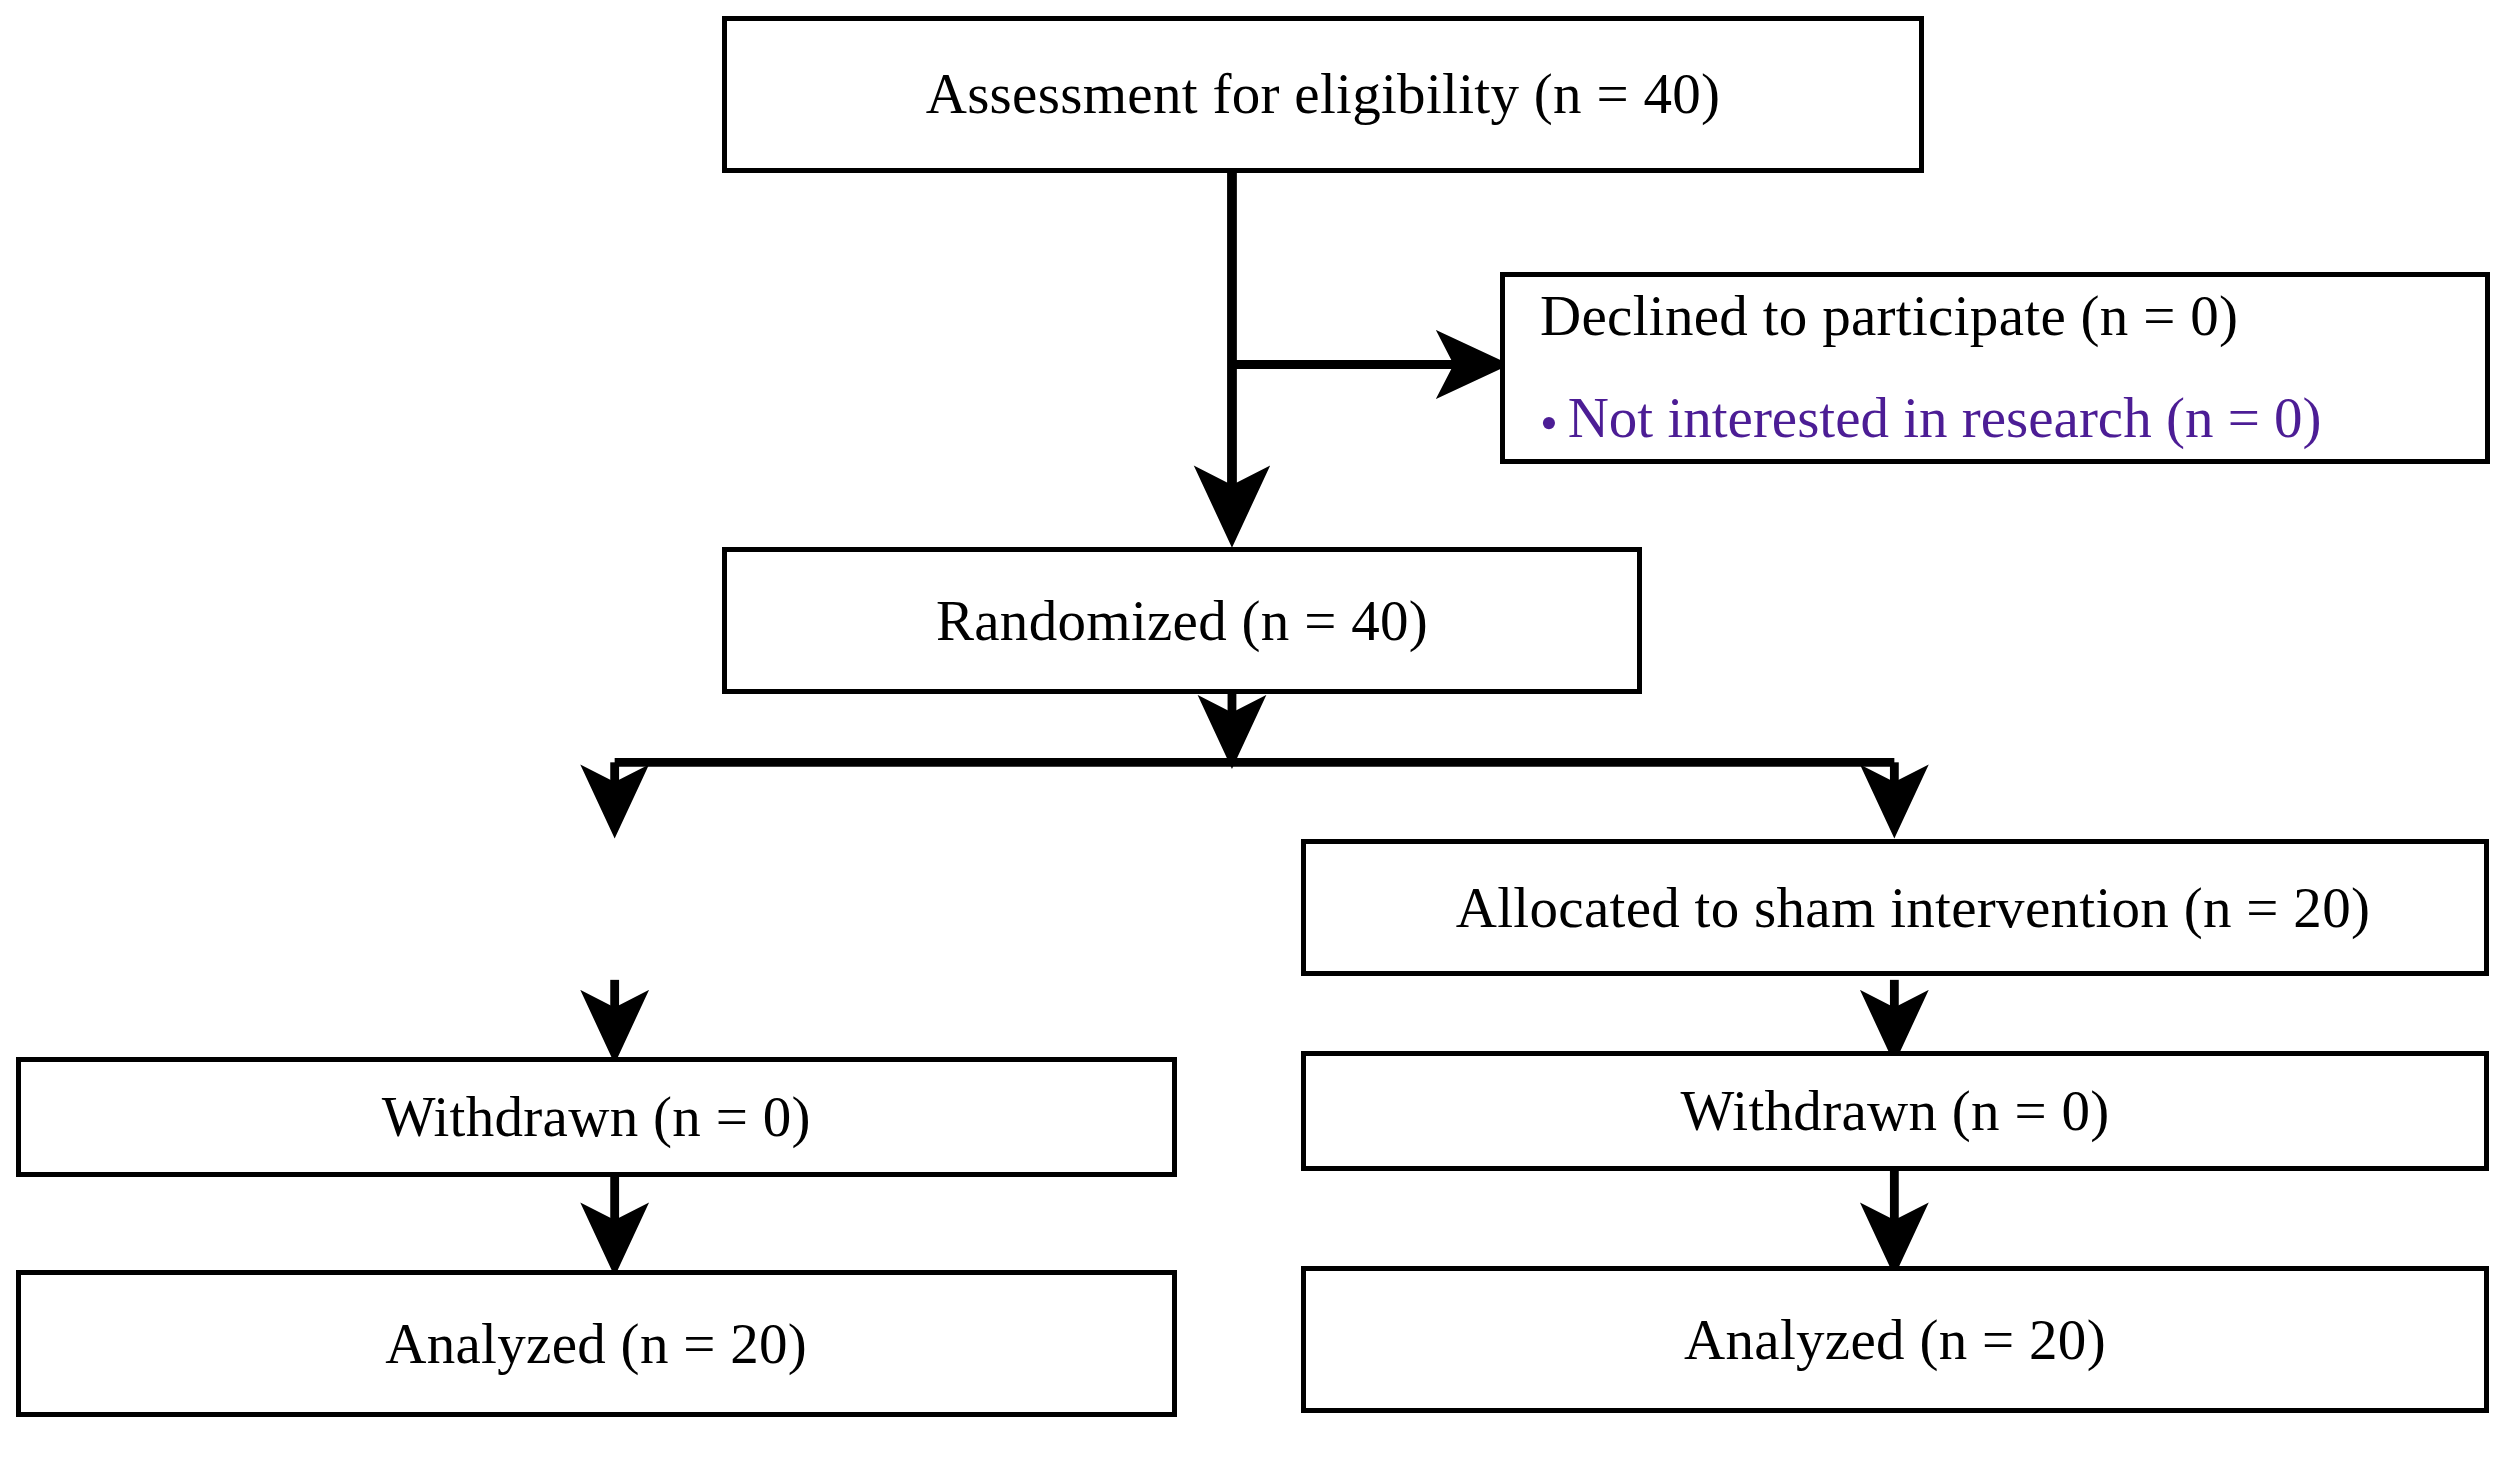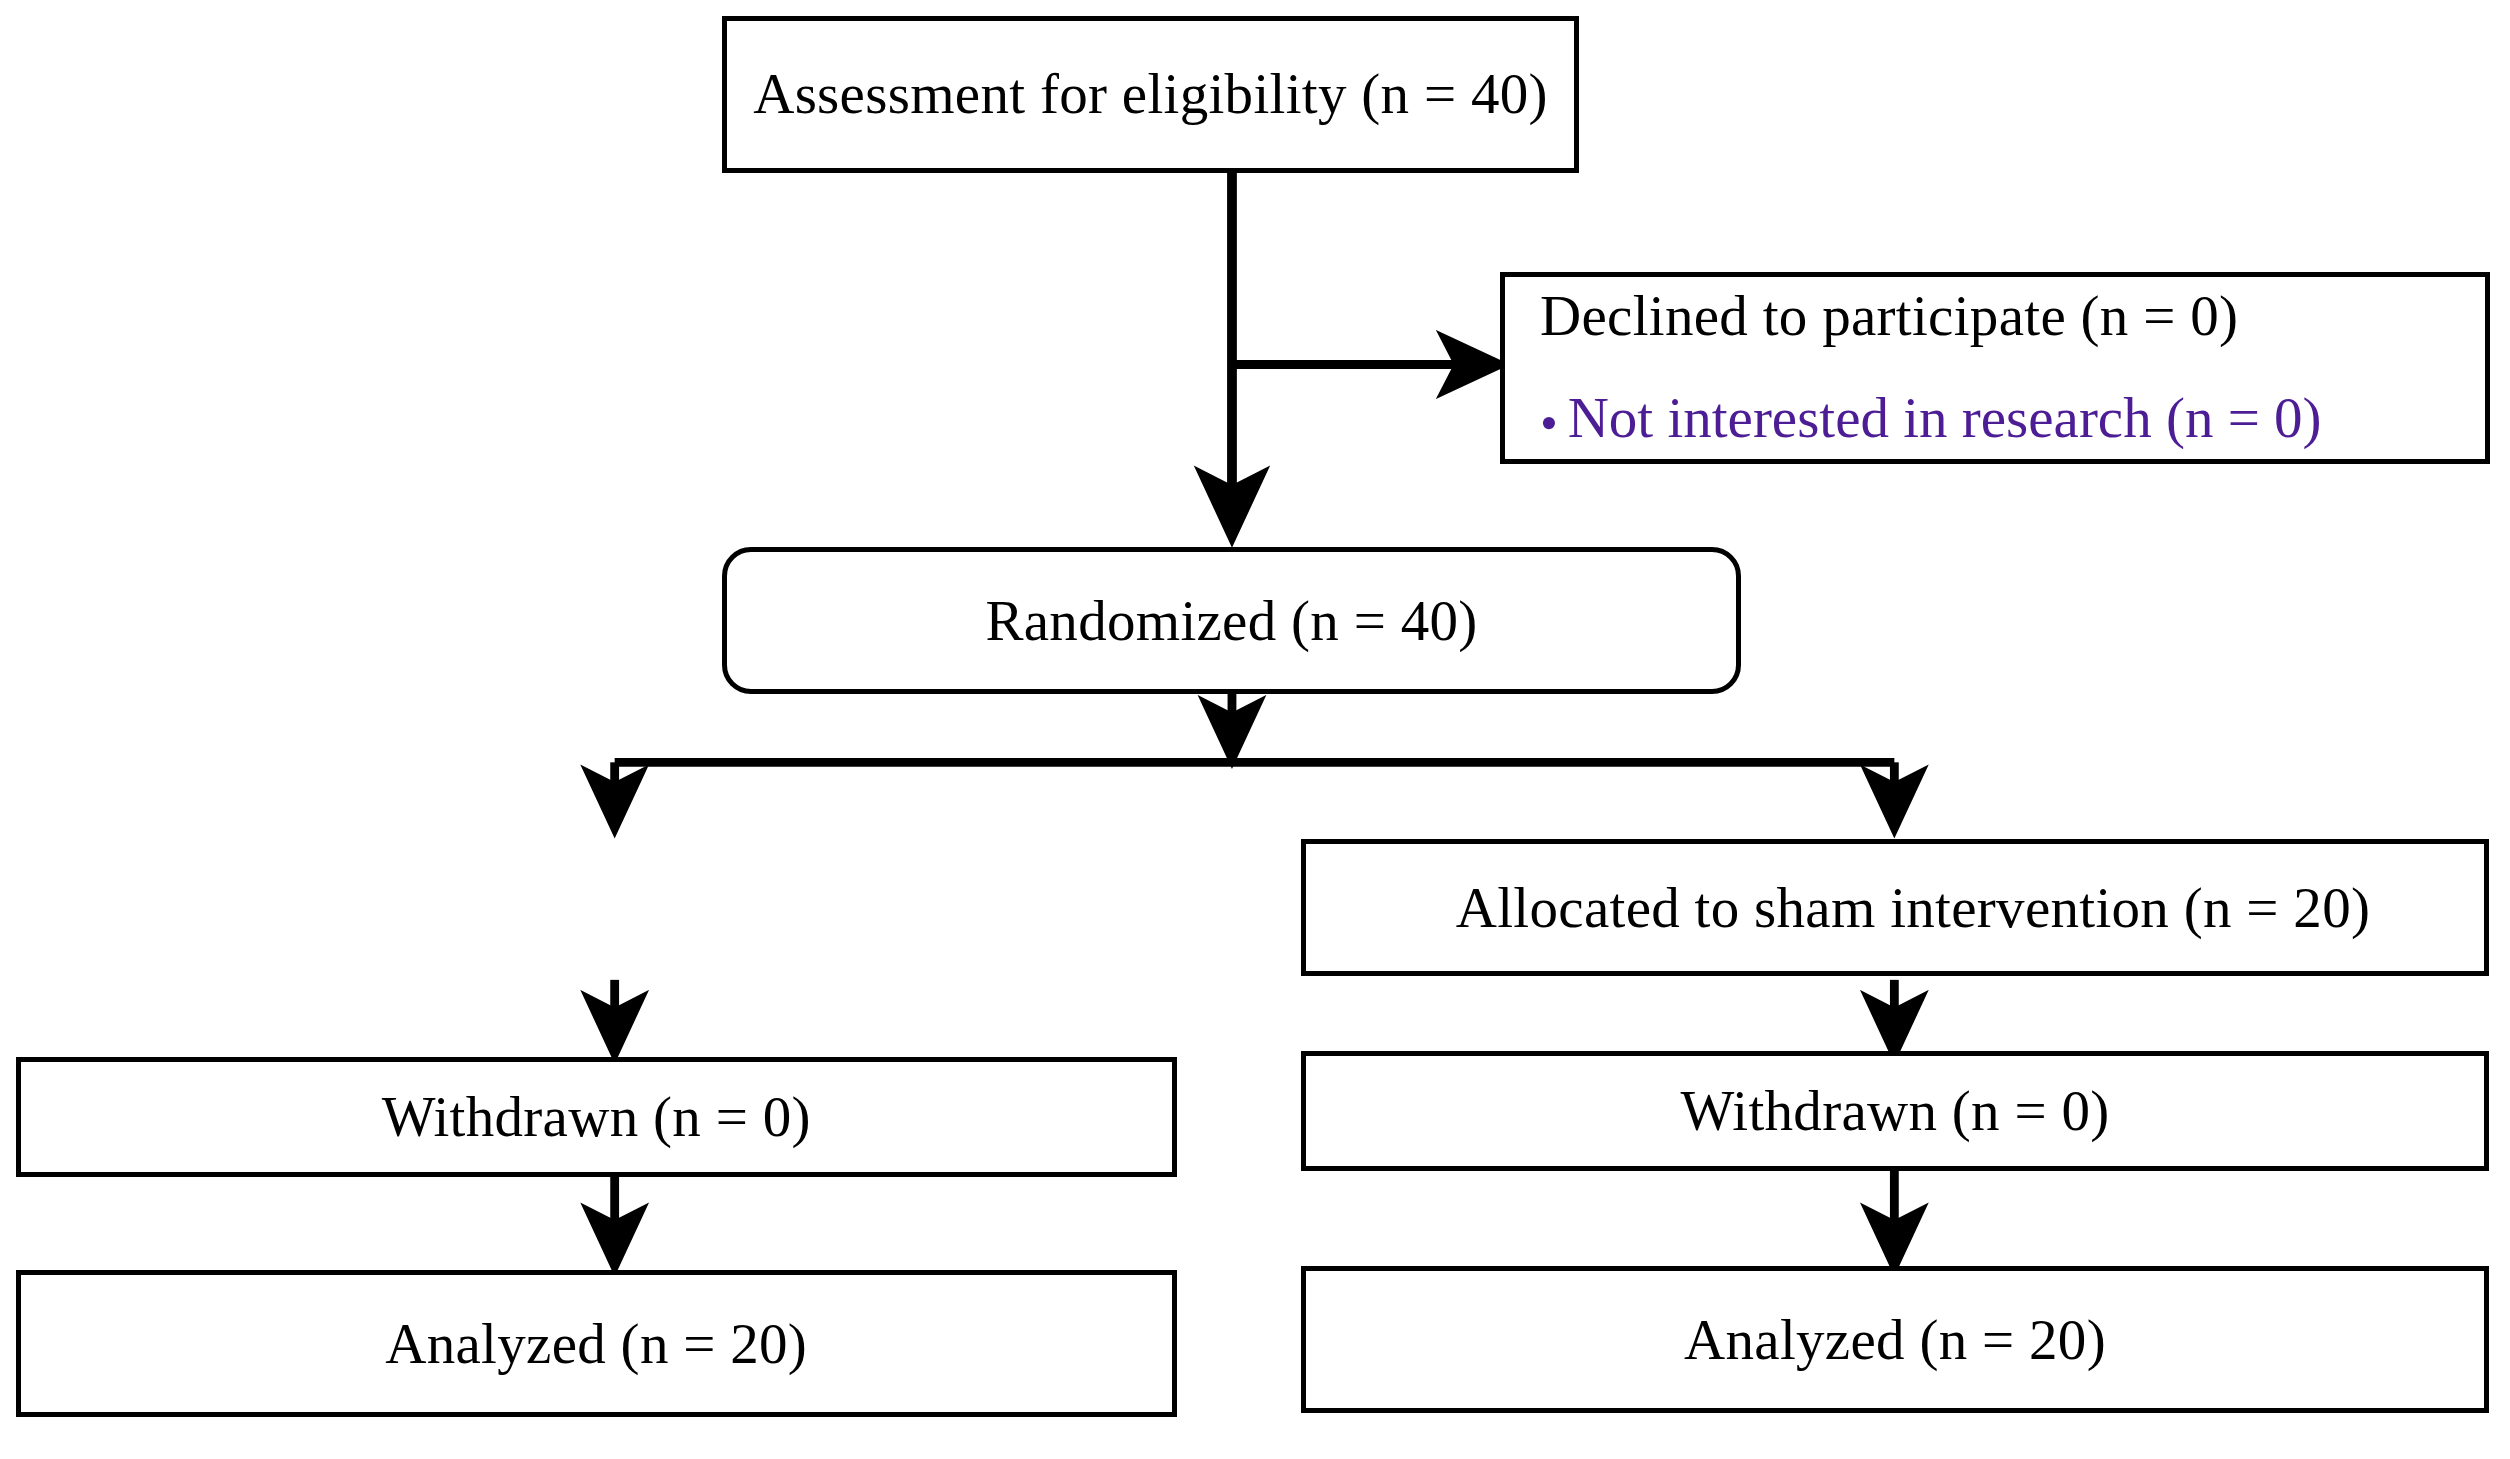--- a/index.html
+++ b/index.html
@@ -87,32 +87,32 @@
 
     <line x1="627" y1="1000" x2="627" y2="1075" stroke="#000000" stroke-width="9" marker-end="url(#arrowhead)"></line>
 
     <line x1="627" y1="1194" x2="627" y2="1292" stroke="#000000" stroke-width="9" marker-end="url(#arrowhead)"></line>
 
     <line x1="1933" y1="1000" x2="1933" y2="1075" stroke="#000000" stroke-width="9" marker-end="url(#arrowhead)"></line>
 
     <line x1="1933" y1="1194" x2="1933" y2="1292" stroke="#000000" stroke-width="9" marker-end="url(#arrowhead)"></line>
   </svg>
 
-  <div class="node" style="left:722px; top:15.7px; width:857px; height:157px;">
+  <div class="node" style="left:722px; top:15.7px; width:1202px; height:157px;">
     <div class="node-text">Assessment for eligibility (n = 40)</div>
   </div>
 
   <div class="node left-align" style="left:1500px; top:272px; width:990px; height:192px;">
     <div class="node-text">Declined to participate (n = 0)</div>
     <div class="node-sub">
       <span class="bullet">•</span><span>Not interested in research (n = 0)</span>
     </div>
   </div>
 
-  <div class="node" style="left:722px; top:547px; width:1019px; height:147px;border-radius:29px;">
+  <div class="node" style="left:722px; top:547px; width:920px; height:147px;">
     <div class="node-text">Randomized (n = 40)</div>
   </div>
 
 
   <div class="node" style="left:1301px; top:839px; width:1188px; height:137px;padding-left:36px;">
     <div class="node-text">Allocated to sham intervention (n = 20)</div>
   </div>
 
   <div class="node" style="left:15.7px; top:1057px; width:1161px; height:120px;">
     <div class="node-text">Withdrawn (n = 0)</div>

